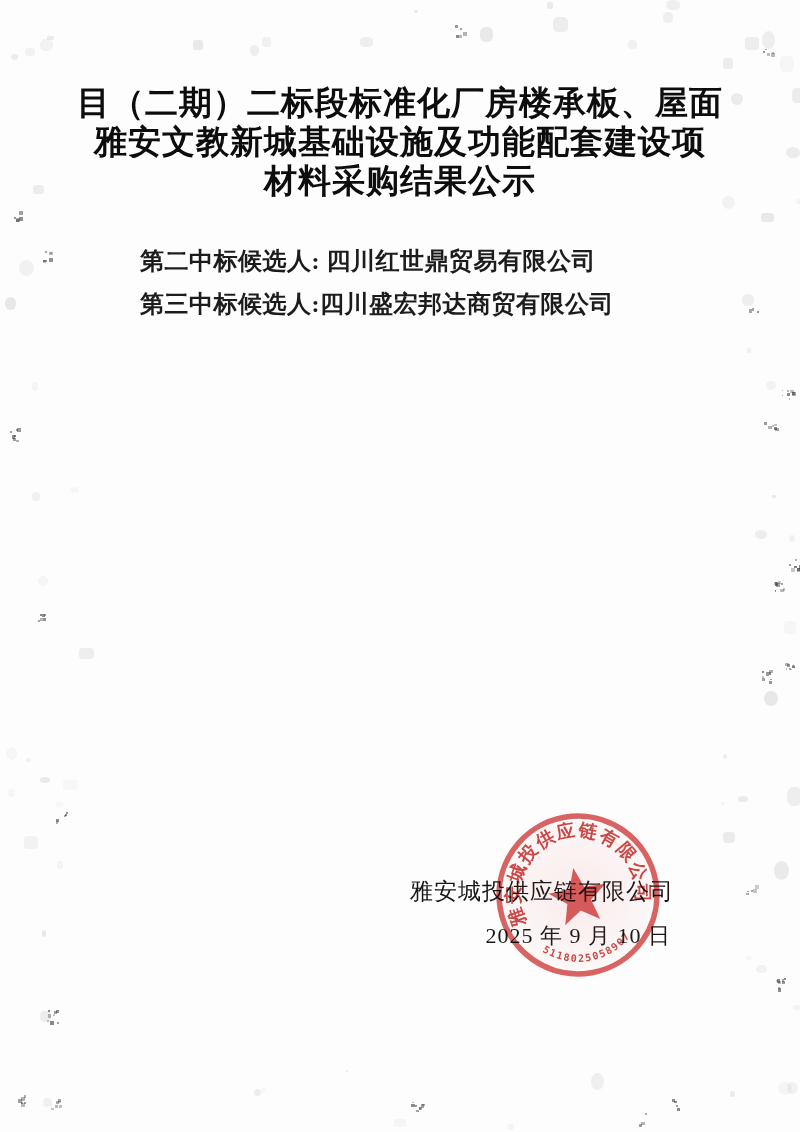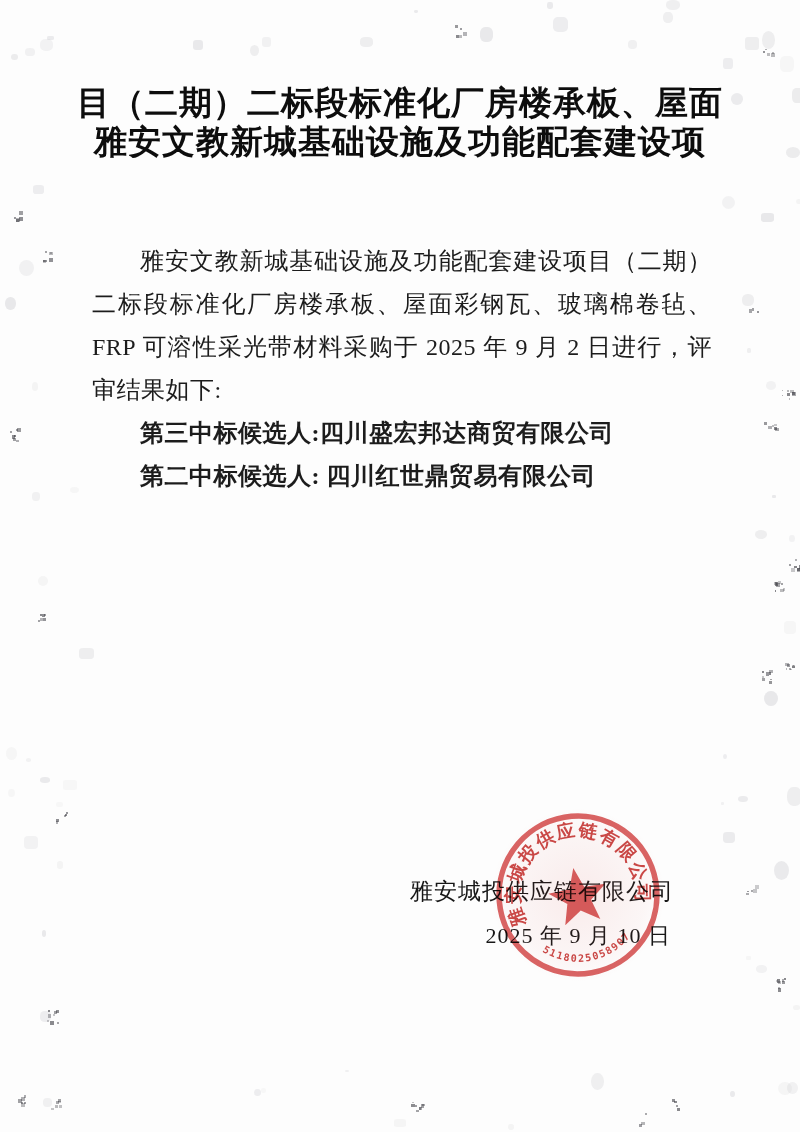--- a/index.html
+++ b/index.html
@@ -69,26 +69,26 @@
   .noise-speck { position: absolute; pointer-events: none; }
 </style>
 </head>
 <body>
 
 <div class="page">
 
   <h1 class="title">
     <span class="tline">目（二期）二标段标准化厂房楼承板、屋面</span>
     <span class="tline">雅安文教新城基础设施及功能配套建设项</span>
+    <span class="tline">材料采购结果公示</span>
   </h1>
 
   <div class="doc-body">
-    <p class="indent">雅安文教新城基础设施及功能配套建设项目（二期）二标段标准化厂房楼承板、屋面彩钢瓦、玻璃棉卷毡、FRP 可溶性采光带材料采购于 2025 年 9 月 2 日进行，评审结果如下:</p>
+    <p class="indent bold">第二中标候选人: 四川红世鼎贸易有限公司</p>
     <p class="indent bold">第三中标候选人:四川盛宏邦达商贸有限公司</p>
-    <p class="indent bold">第二中标候选人: 四川红世鼎贸易有限公司</p>
   </div>
 
   <div class="sig-company">雅安城投供应链有限公司</div>
   <div class="sig-date">2025 年 9 月 10 日</div>
 
   <div class="seal-wash"></div>
 
   <div class="seal">
     <svg width="172" height="172" viewBox="0 0 170 170">
       <circle cx="85" cy="85" r="78" fill="none" stroke="#d34040" stroke-width="5.5" stroke-opacity="0.88"></circle>

